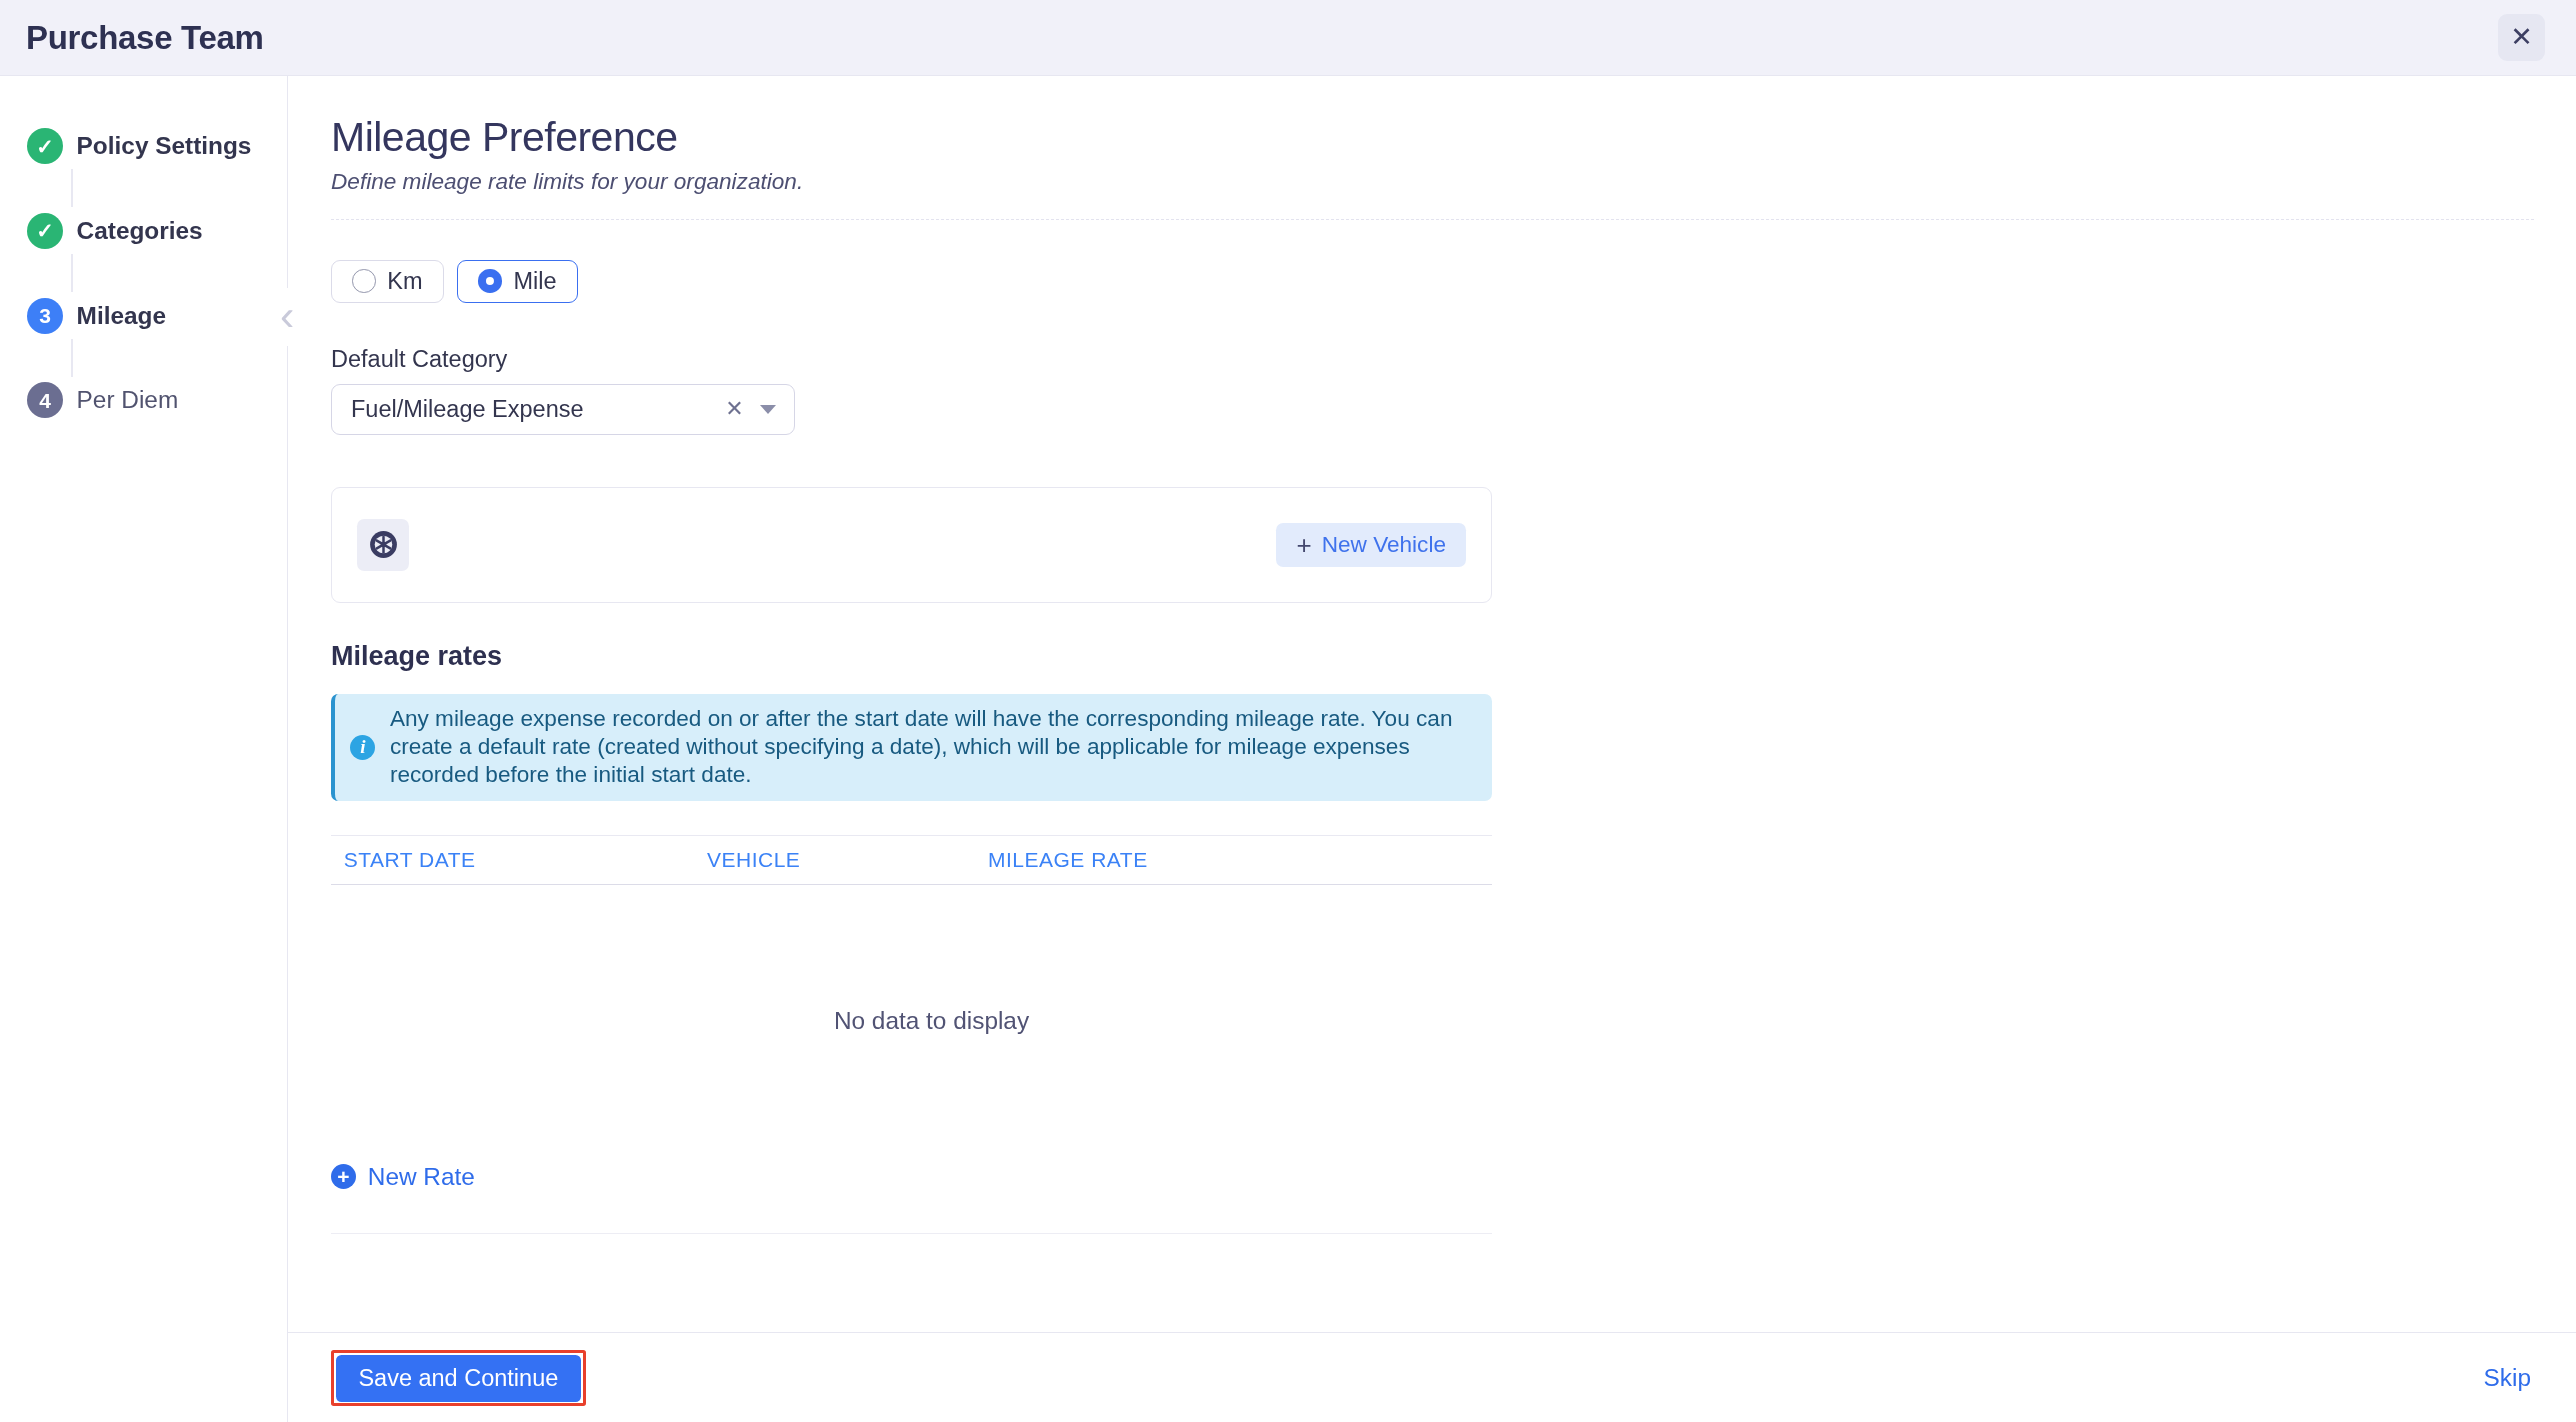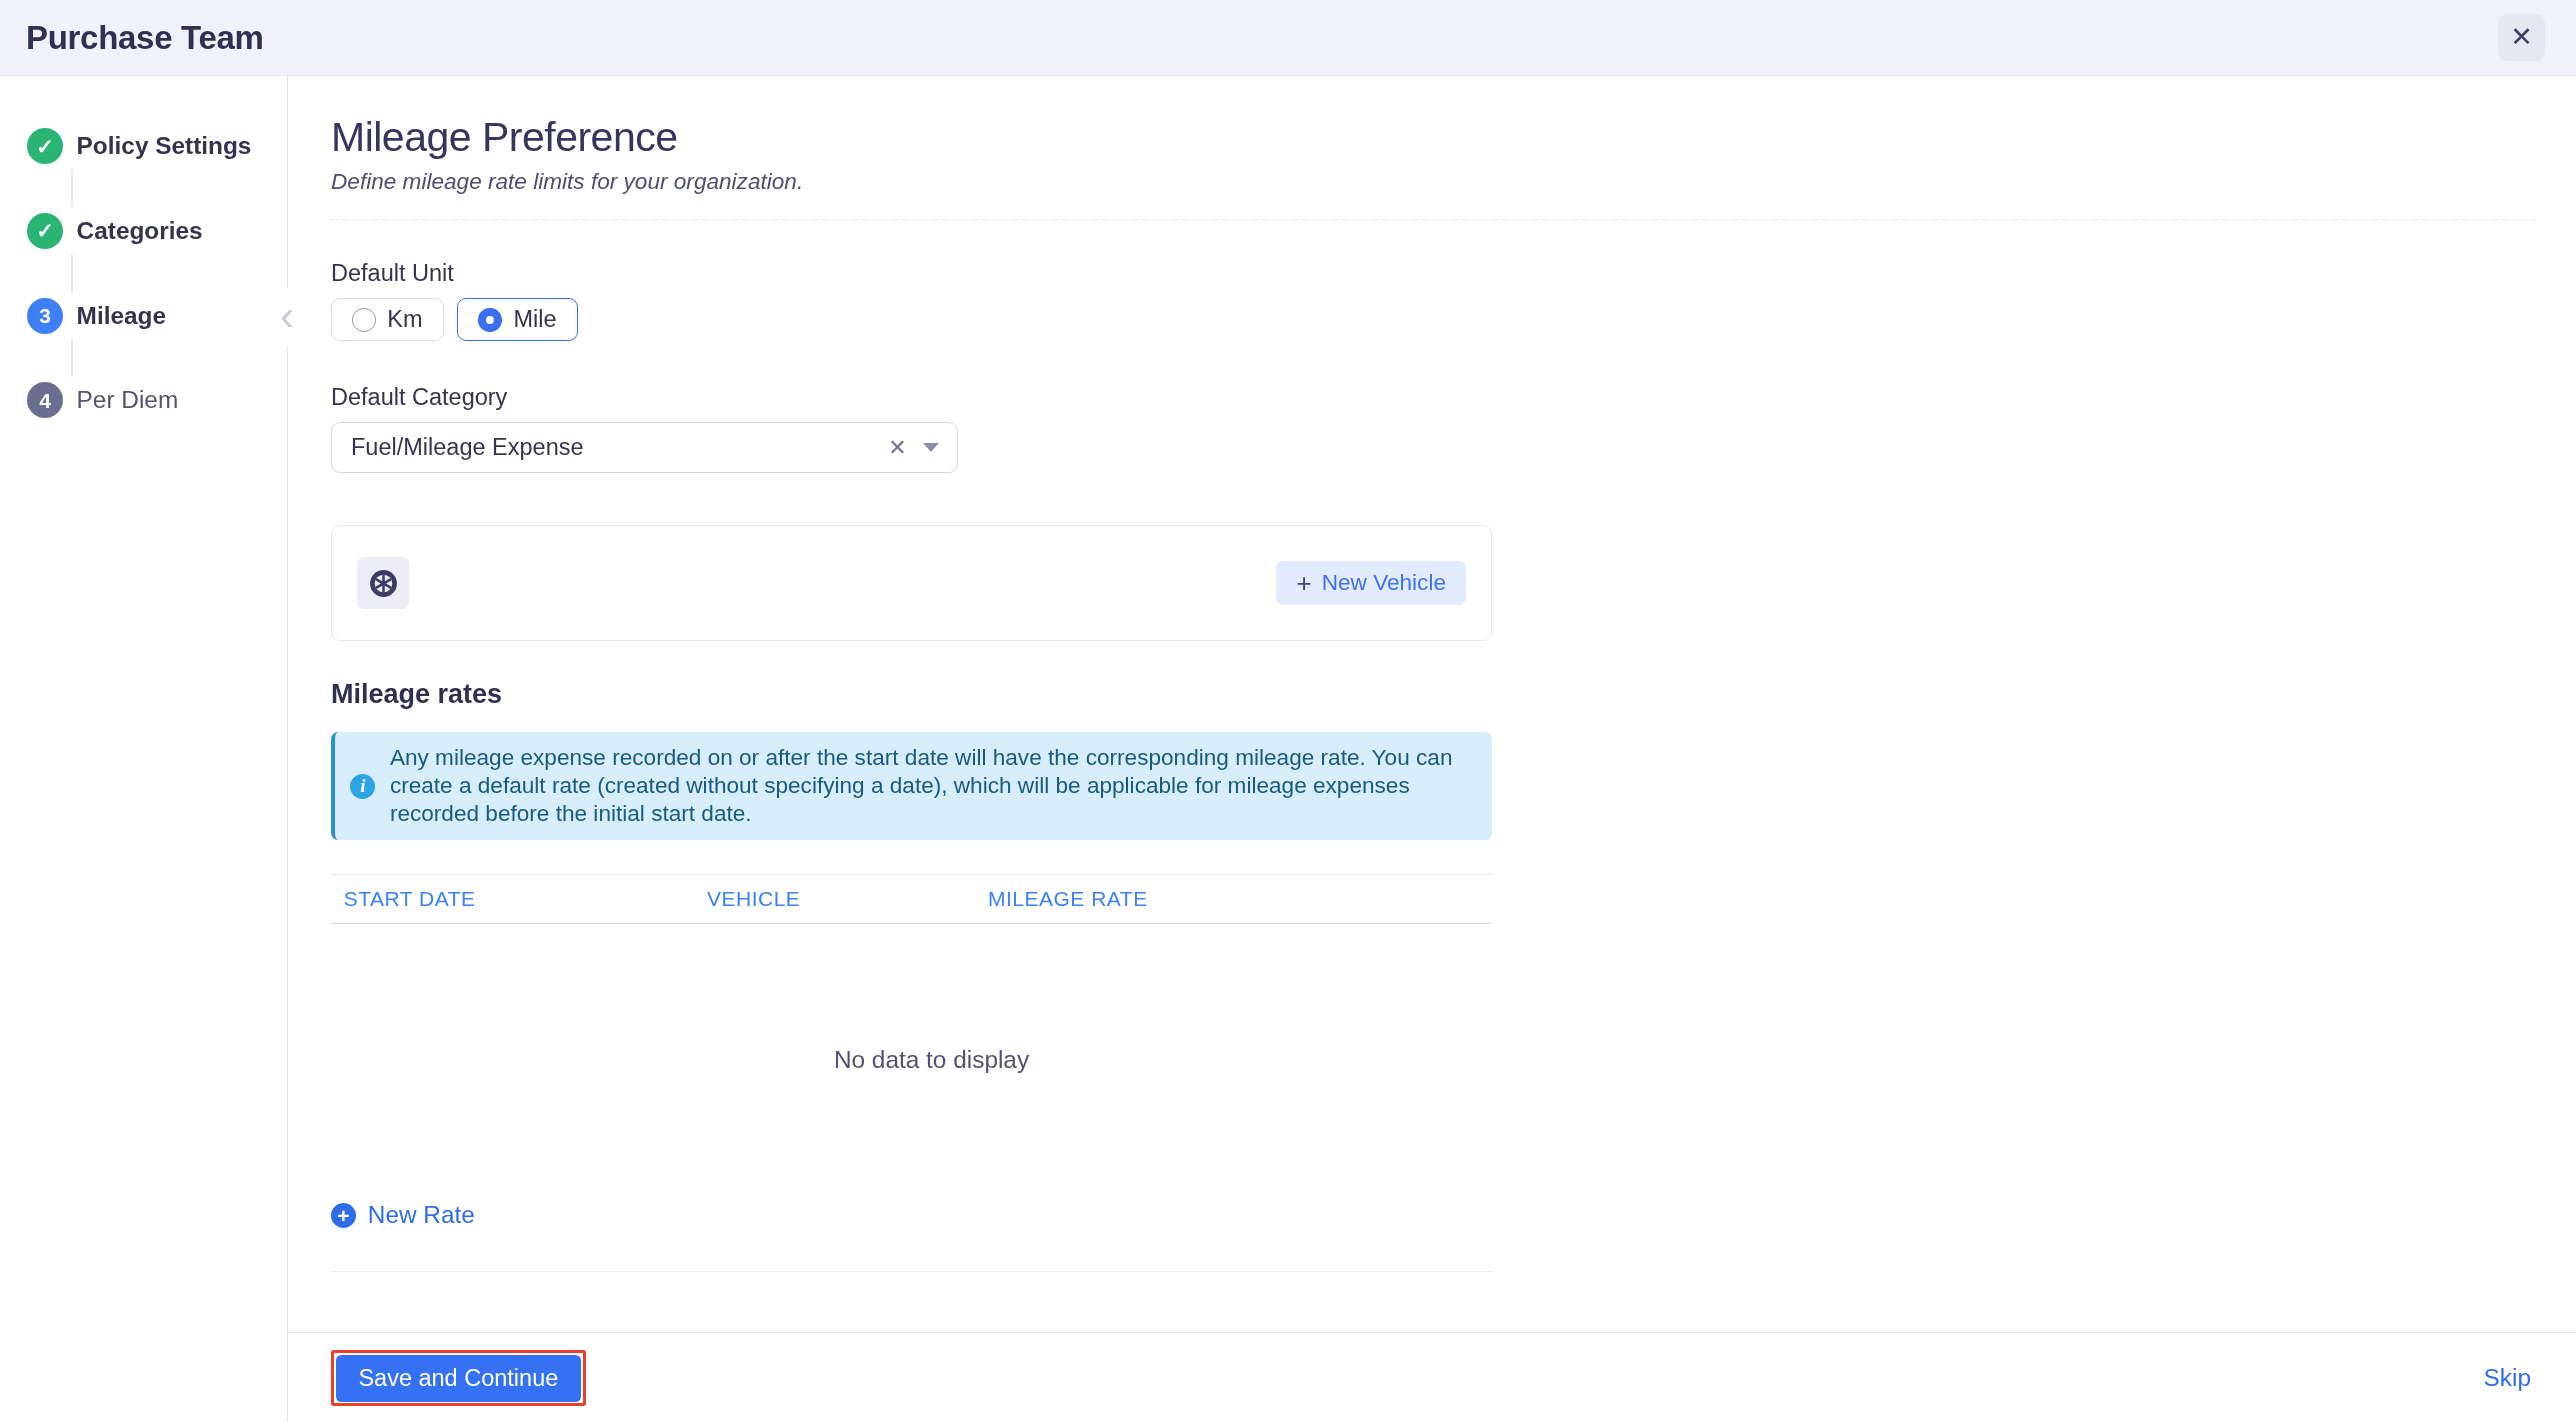--- a/index.html
+++ b/index.html
@@ -94,21 +94,21 @@
   }
   .radio-dot.checked::after {
     content: ""; position: absolute; left: 50%; top: 50%;
     width: 8.1px; height: 8.1px; border-radius: 50%; background: #fff;
     transform: translate(-50%, -50%);
   }
 
   
   .category-field { margin-top: 43px; }
   .select-box {
-    margin-top: 11px; width: 627px; height: 51px;
+    margin-top: 11px; width: 464px; height: 51px;
     border: 1.8px solid #d6d6e6; border-radius: 9px; background: #fff;
     display: flex; align-items: center; padding: 0 18px 0 19px;
     cursor: pointer;
   }
   .select-value { flex: 1; font-size: 23.5px; color: #33354e; }
   .select-clear { font-size: 22px; color: #6e7190; margin-right: 16.3px; line-height: 1; }
   .select-caret {
     width: 0; height: 0;
     border-left: 8.1px solid transparent; border-right: 8.1px solid transparent;
     border-top: 9px solid #8b8ea9;
@@ -241,21 +241,20 @@
     </aside>
 
     <main class="main">
       <div class="content">
 
         <h2 class="page-heading">Mileage Preference</h2>
         <p class="page-subtitle">Define mileage rate limits for your organization.</p>
         <hr class="dashed">
 
         <div class="unit-field">
-          <label class="field-label">Default Unit</label>
           <div class="unit-toggle">
             <button class="unit-option">
               <span class="radio-dot"></span>
               <span>Km</span>
             </button>
             <button class="unit-option selected">
               <span class="radio-dot checked"></span>
               <span>Mile</span>
             </button>
           </div>

